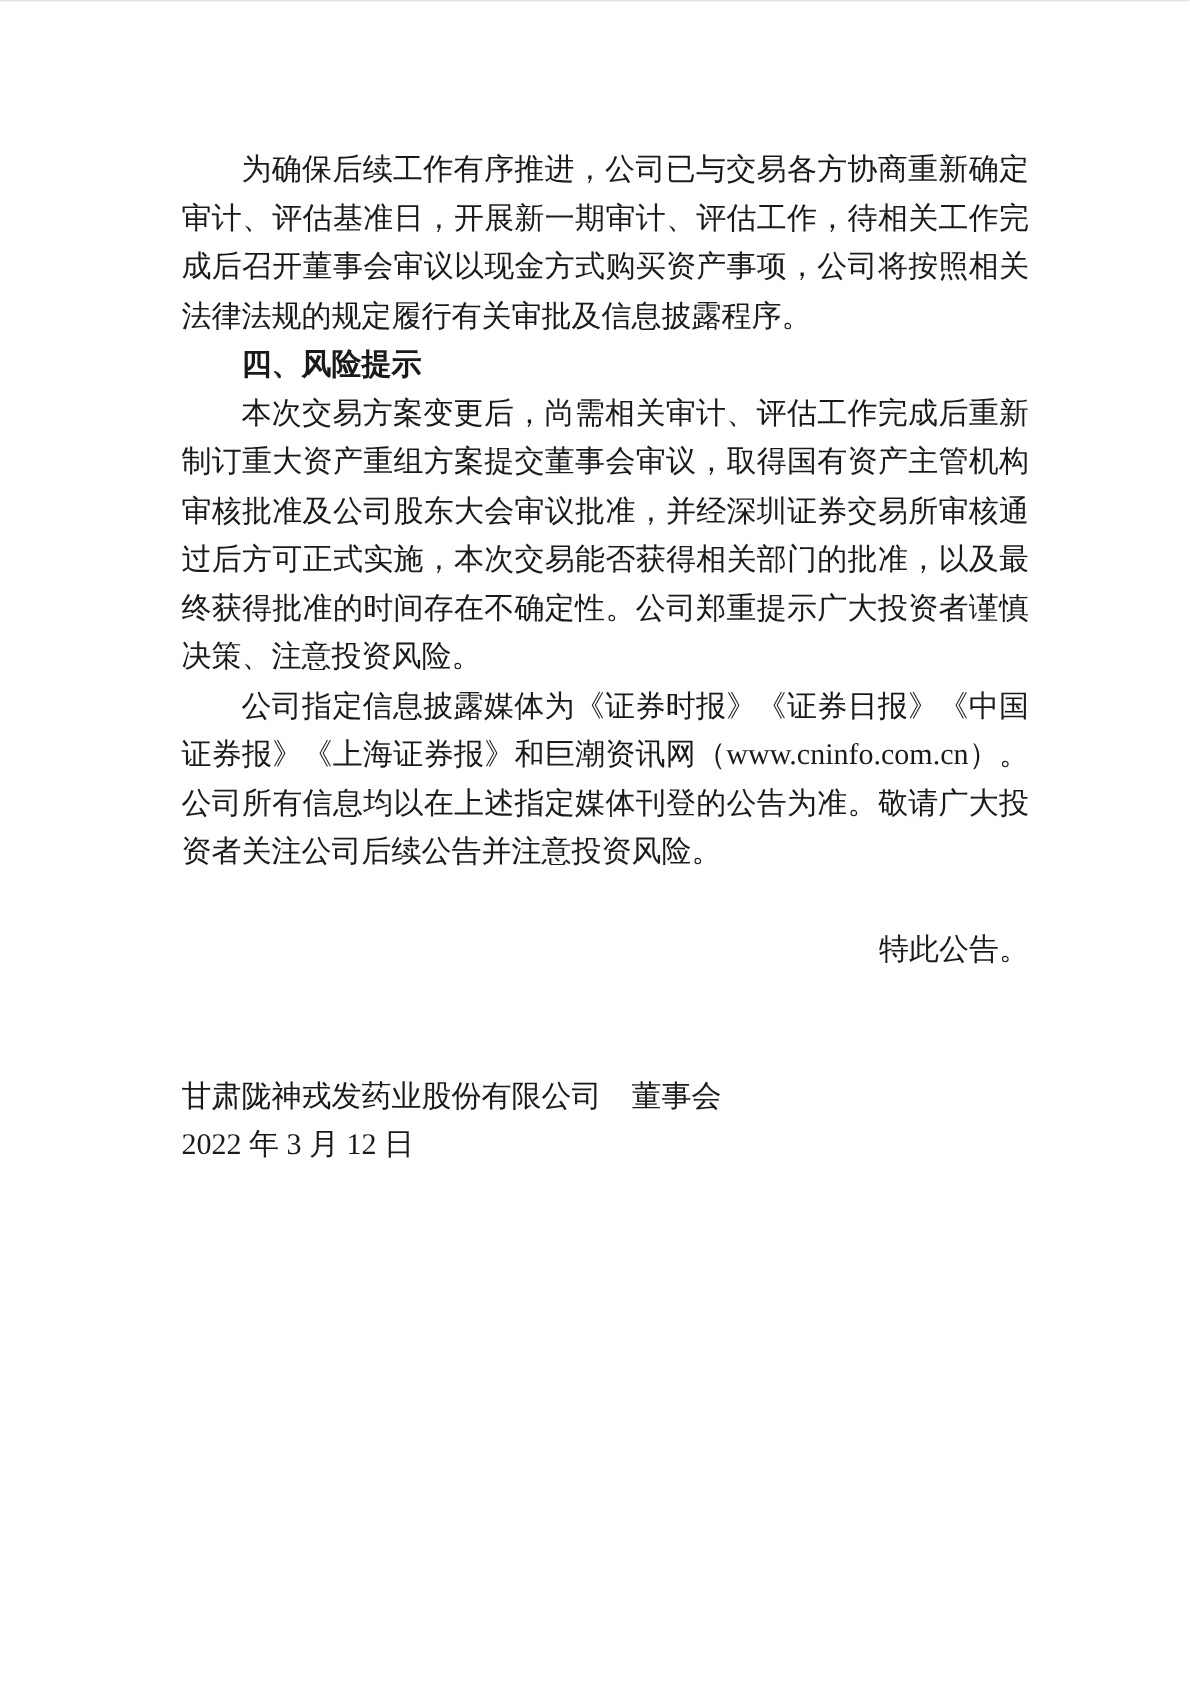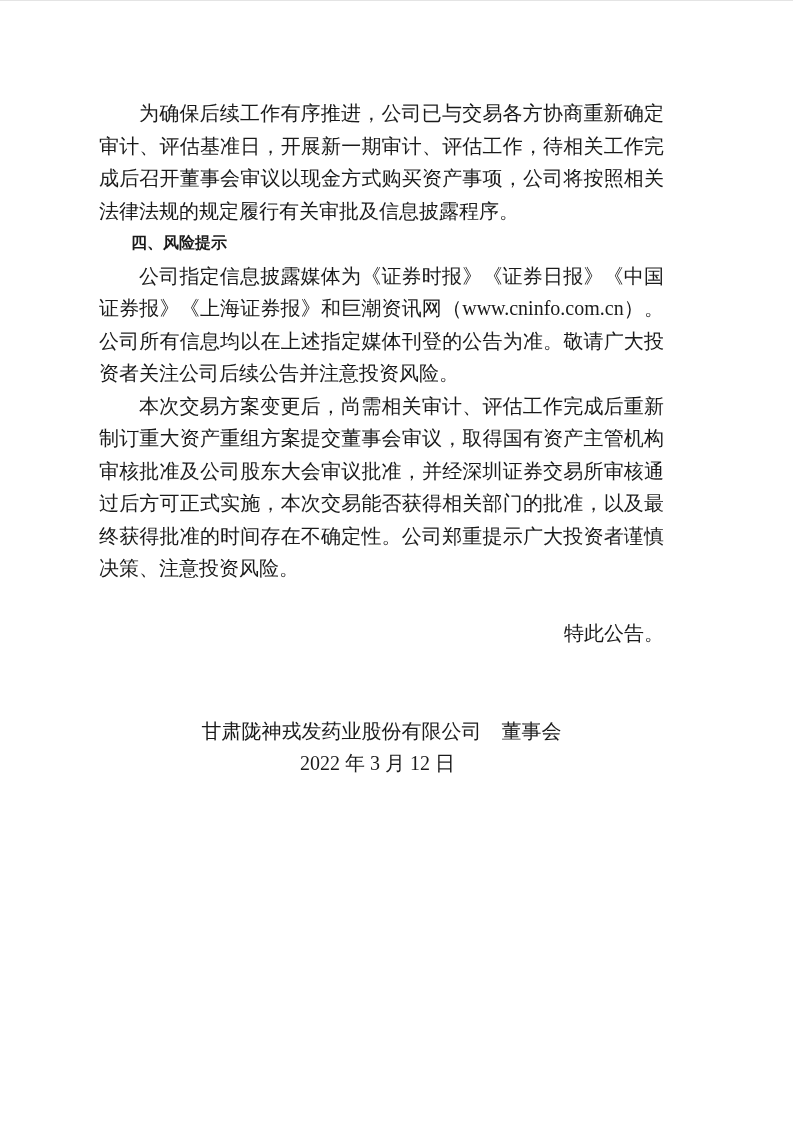--- a/index.html
+++ b/index.html
@@ -19,67 +19,67 @@
     position: absolute;
     top: 0;
     left: 0;
     width: 793px;
     height: 1px;
     background: #e4e4e4;
   }
   .doc {
     position: absolute;
     top: 97px;
-    left: 99px;
+    left: 121px;
     width: 565px;
     font-size: 20px;
     line-height: 32.5px;
   }
   .para {
     margin: 0;
     text-indent: 2em;
     text-align: justify;
     text-justify: inter-character;
   }
   .heading {
     margin: 0;
-    font-size: 16px;
+    font-size: 20px;
     font-weight: bold;
     line-height: 32.5px;
     text-indent: 2em;
   }
   .closing {
     margin: 32.5px 0 0 0;
     text-indent: 2em;
     text-align: right;
   }
   .signature {
     margin-top: 65px;
-    text-align: center;
+    text-align: left;
   }
   .sig-line {
     margin: 0;
   }
   .sig-date {
     padding-right: 8px;
   }
 </style>
 </head>
 <body>
 
 <div class="page-edge"></div>
 
 <div class="doc">
   <p class="para">为确保后续工作有序推进，公司已与交易各方协商重新确定审计、评估基准日，开展新一期审计、评估工作，待相关工作完成后召开董事会审议以现金方式购买资产事项，公司将按照相关法律法规的规定履行有关审批及信息披露程序。</p>
 
   <h2 class="heading">四、风险提示</h2>
 
+  <p class="para">本次交易方案变更后，尚需相关审计、评估工作完成后重新制订重大资产重组方案提交董事会审议，取得国有资产主管机构审核批准及公司股东大会审议批准，并经深圳证券交易所审核通过后方可正式实施，本次交易能否获得相关部门的批准，以及最终获得批准的时间存在不确定性。公司郑重提示广大投资者谨慎决策、注意投资风险。</p>
+
   <p class="para">公司指定信息披露媒体为《证券时报》《证券日报》《中国证券报》《上海证券报》和巨潮资讯网（www.cninfo.com.cn）。公司所有信息均以在上述指定媒体刊登的公告为准。敬请广大投资者关注公司后续公告并注意投资风险。</p>
-
-  <p class="para">本次交易方案变更后，尚需相关审计、评估工作完成后重新制订重大资产重组方案提交董事会审议，取得国有资产主管机构审核批准及公司股东大会审议批准，并经深圳证券交易所审核通过后方可正式实施，本次交易能否获得相关部门的批准，以及最终获得批准的时间存在不确定性。公司郑重提示广大投资者谨慎决策、注意投资风险。</p>
 
   <p class="closing">特此公告。</p>
 
   <div class="signature">
     <p class="sig-line">甘肃陇神戎发药业股份有限公司　董事会</p>
     <p class="sig-line sig-date">2022 年 3 月 12 日</p>
   </div>
 </div>
 
 </body></html>

